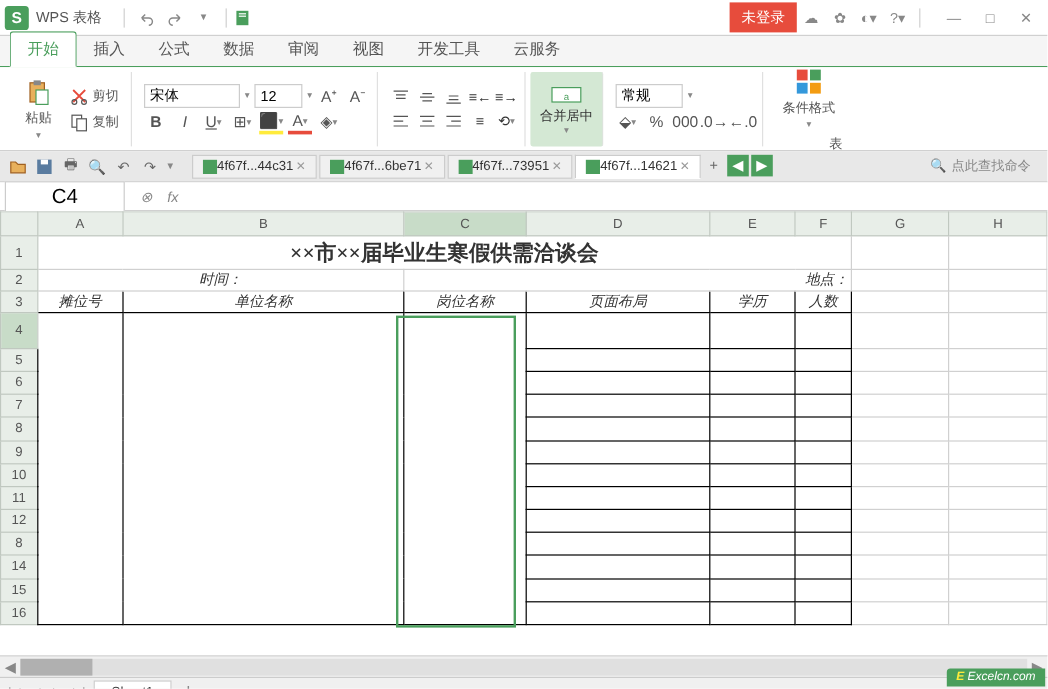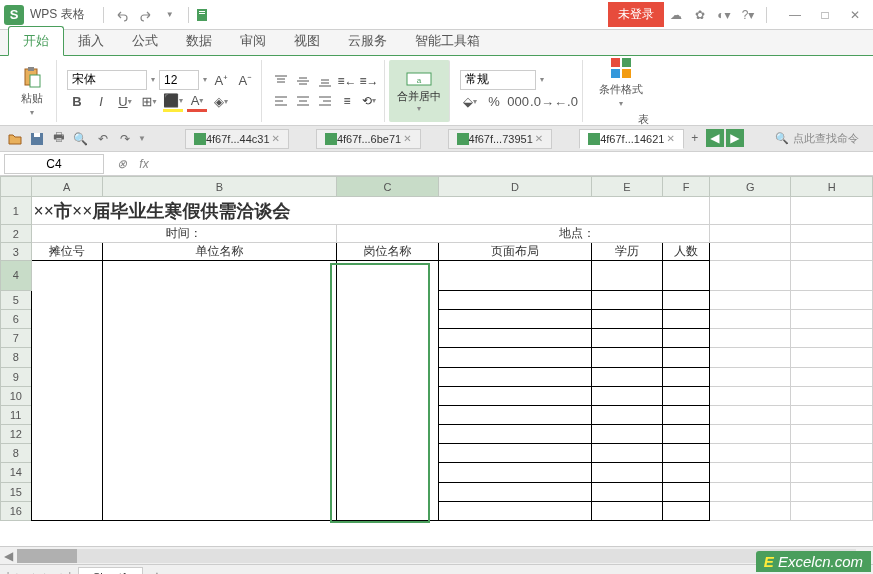--- a/index.html
+++ b/index.html
@@ -34,63 +34,63 @@
 .small-btn .icn { width: 16px; height: 16px; }
 .dd-arrow { font-size: 8px; color: #888; }
 .font-select { border: 1px solid #ccc; padding: 2px 4px; font-size: 12px; width: 80px; background: #fff; }
 .size-select { border: 1px solid #ccc; padding: 2px 4px; font-size: 12px; width: 40px; background: #fff; }
 .fmt-btn { width: 20px; height: 20px; border: none; background: none; cursor: pointer; font-size: 13px; color: #555; display: flex; align-items: center; justify-content: center; }
 .align-btn { width: 18px; height: 18px; cursor: pointer; display: flex; align-items: center; justify-content: center; }
 .merge-group { background: #d4e8d4; padding: 2px; border-radius: 2px; display: flex; gap: 2px; }
 .merge-btn { display: flex; flex-direction: column; align-items: center; padding: 2px 6px; cursor: pointer; }
 .merge-btn .icn { width: 28px; height: 20px; }
 .merge-btn .lbl { font-size: 11px; }
-.num-select { border: 1px solid #ccc; padding: 2px 4px; font-size: 12px; width: 76px; background: #fff; }
+.num-select { border: 1px solid #ccc; padding: 2px 4px; font-size: 12px; width: 56px; background: #fff; }
 
 
 .qabar { height: 26px; background: #e8e8e8; border-bottom: 1px solid #d0d0d0; display: flex; align-items: center; padding: 0 6px; gap: 4px; }
 .qa-icon { width: 18px; height: 18px; cursor: pointer; display: flex; align-items: center; justify-content: center; color: #666; }
 .doc-tabs { display: flex; margin-left: 10px; gap: 2px; flex: 1; }
-.doc-tab { display: flex; align-items: center; padding: 3px 8px; background: #f0f0f0; border: 1px solid #ccc; font-size: 11px; cursor: pointer; gap: 0; margin-left: 25px; }
+.doc-tab { display: flex; align-items: center; padding: 3px 8px; background: #f0f0f0; border: 1px solid #ccc; font-size: 11px; cursor: pointer; gap: 0; }
 .doc-tab.active { background: #fff; border-bottom-color: #fff; }
 .doc-tab .close { color: #999; font-size: 10px; margin-left: 2px; }
 .search-cmd { color: #888; font-size: 11px; display: flex; align-items: center; gap: 4px; padding: 0 8px; }
 
 
 .formulabar { height: 24px; background: #fff; border-bottom: 1px solid #d0d0d0; display: flex; align-items: center; }
-.cell-ref { width: 100px; border: 1px solid #ccc; padding: 2px 6px; font-size: 12px; margin: 0 4px; text-align: center; background: #fff; }
+.cell-ref { width: 100px; border: 1px solid #ccc; padding: 2px 6px; font-size: 17px; margin: 0 4px; text-align: center; background: #fff; }
 .fx-btns { display: flex; gap: 2px; padding: 0 4px; }
 .fx-btn { width: 20px; height: 18px; cursor: pointer; display: flex; align-items: center; justify-content: center; color: #888; font-style: italic; }
 .formula-input { flex: 1; border: none; padding: 2px 6px; font-size: 12px; outline: none; }
 
 
 .sheet-area { position: relative; height: 370px; overflow: hidden; background: #fff; }
 .sheet-table { border-collapse: collapse; width: 100%; }
 .col-hdr, .row-hdr { background: #e8eee8; border: 1px solid #c0c8c0; text-align: center; font-size: 11px; color: #555; cursor: pointer; }
 .col-hdr { height: 20px; }
 .row-hdr { width: 30px; }
 .corner { width: 30px; height: 20px; background: #e8eee8; border: 1px solid #c0c8c0; }
 .cell { border: 1px solid #d0d0d0; height: 18px; font-size: 12px; padding: 0 2px; background: #fff; cursor: cell; }
-.cell.mtitle { font-size: 18px; font-weight: bold; text-align: left; font-family: SimSun; height: 28px; }
-.cell.hdr { text-align: center; font-family: SimSun; }
+.cell.mtitle { font-size: 18px; font-weight: bold; text-align: center; font-family: SimSun; height: 28px; }
+.cell.hdr { text-align: center; font-family: SimSun; font-style: italic; }
 .cell.bordered { border: 1px solid #000; }
 .col-hdr.sel { background: #c8dcc8; }
 .row-hdr.sel { background: #c8dcc8; }
 .sel-merge { position: absolute; border: 2px solid #4a9e5c; pointer-events: none; background: rgba(255,255,255,0); }
 .scroll-h { height: 18px; background: #f0f0f0; border-top: 1px solid #ccc; display: flex; align-items: center; }
 .scroll-h .track { flex: 1; height: 14px; background: #e0e0e0; position: relative; }
 .scroll-h .thumb { position: absolute; left: 0; width: 60px; height: 14px; background: #b0b0b0; }
 
 
 .sheettabs { height: 24px; background: #f0f0f0; border-top: 1px solid #ccc; display: flex; align-items: center; padding: 0 4px; }
 .nav-btns { display: flex; gap: 2px; }
 .nav-btn { width: 16px; height: 16px; cursor: pointer; color: #888; display: flex; align-items: center; justify-content: center; font-size: 10px; }
 .sheet-tab { padding: 3px 14px; background: #fff; border: 1px solid #ccc; font-size: 11px; cursor: pointer; margin-left: 4px; }
 .add-sheet { width: 20px; height: 20px; cursor: pointer; color: #888; display: flex; align-items: center; justify-content: center; font-size: 16px; margin-left: 4px; }
-.watermark { position: absolute; right: 2px; bottom: 2px; background: #4a9e5c; color: #fff; padding: 2px 8px; font-size: 15px; border-radius: 3px 0 0 0; font-style: italic; }
+.watermark { position: absolute; right: 2px; bottom: 2px; background: #4a9e5c; color: #fff; padding: 2px 8px; font-size: 10px; border-radius: 3px 0 0 0; font-style: italic; }
 .watermark b { color: #ffeb3b; }
 
 svg { display: block; }
 </style>
 </head>
 <body>
 
 <div class="titlebar">
   <div class="logo">S</div>
   <span class="app-name">WPS 表格</span>
@@ -128,35 +128,52 @@
   </div>
 </div>
 
 <div class="menutabs">
   <div class="menutab active">开始</div>
   <div class="menutab">插入</div>
   <div class="menutab">公式</div>
   <div class="menutab">数据</div>
   <div class="menutab">审阅</div>
   <div class="menutab">视图</div>
+  <div class="menutab">开发工具</div>
   <div class="menutab">云服务</div>
-  <div class="menutab">智能工具箱</div>
 </div>
 
 <div class="ribbon">
   <div class="rib-group">
     <div class="rib-row">
       <div class="big-btn">
         <svg class="icn" viewBox="0 0 24 24">
             <rect x="5" y="4" width="12" height="16" fill="#e8b05c" stroke="#a06020"></rect>
             <rect x="8" y="2" width="6" height="4" fill="#888"></rect>
             <rect x="10" y="10" width="10" height="12" fill="#fff" stroke="#4a9e5c"></rect>
           </svg>
         <span class="lbl">粘贴</span>
           <span class="dd-arrow">▾</span>
+      </div>
+      <div style="display:flex;flex-direction:column;gap:2px;">
+        <div class="small-btn">
+            <svg class="icn" viewBox="0 0 16 16">
+              <path d="M3 3 L13 13 M13 3 L3 13" stroke="#e74c3c" stroke-width="1.5"></path>
+              <circle cx="4" cy="13" r="2" fill="none" stroke="#555"></circle>
+              <circle cx="12" cy="13" r="2" fill="none" stroke="#555"></circle>
+            </svg>
+            <span>剪切</span>
+          </div>
+        <div class="small-btn">
+            <svg class="icn" viewBox="0 0 16 16">
+              <rect x="2" y="2" width="8" height="10" fill="none" stroke="#555"></rect>
+              <rect x="6" y="5" width="8" height="10" fill="#fff" stroke="#555"></rect>
+            </svg>
+            <span>复制</span>
+          </div>
       </div>
     </div>
   </div>
   <div class="rib-group">
     <div class="rib-row">
       <input class="font-select" value="宋体" style="">
       <span class="dd-arrow">▾</span>
       <input class="size-select" value="12" style="">
       <span class="dd-arrow">▾</span>
       <button class="fmt-btn">A⁺</button>
@@ -358,21 +375,21 @@
     </tr>
     <tr>
       <td class="row-hdr">1</td>
       <td class="cell mtitle" colspan="6">××市××届毕业生寒假供需洽谈会</td>
       <td class="cell"></td>
           <td class="cell"></td>
     </tr>
     <tr>
       <td class="row-hdr">2</td>
       <td class="cell hdr" colspan="2">时间：</td>
-      <td class="cell hdr" colspan="4" style="text-align:center;padding-left:110px;">地点：</td>
+      <td class="cell hdr" colspan="4" style="text-align:right;padding-left:110px;">地点：</td>
       <td class="cell"></td>
           <td class="cell"></td>
     </tr>
     <tr>
       <td class="row-hdr">3</td>
       <td class="cell hdr bordered">摊位号</td>
       <td class="cell hdr bordered">单位名称</td>
       <td class="cell hdr bordered">岗位名称</td>
       <td class="cell hdr bordered">页面布局</td>
       <td class="cell hdr bordered">学历</td>

